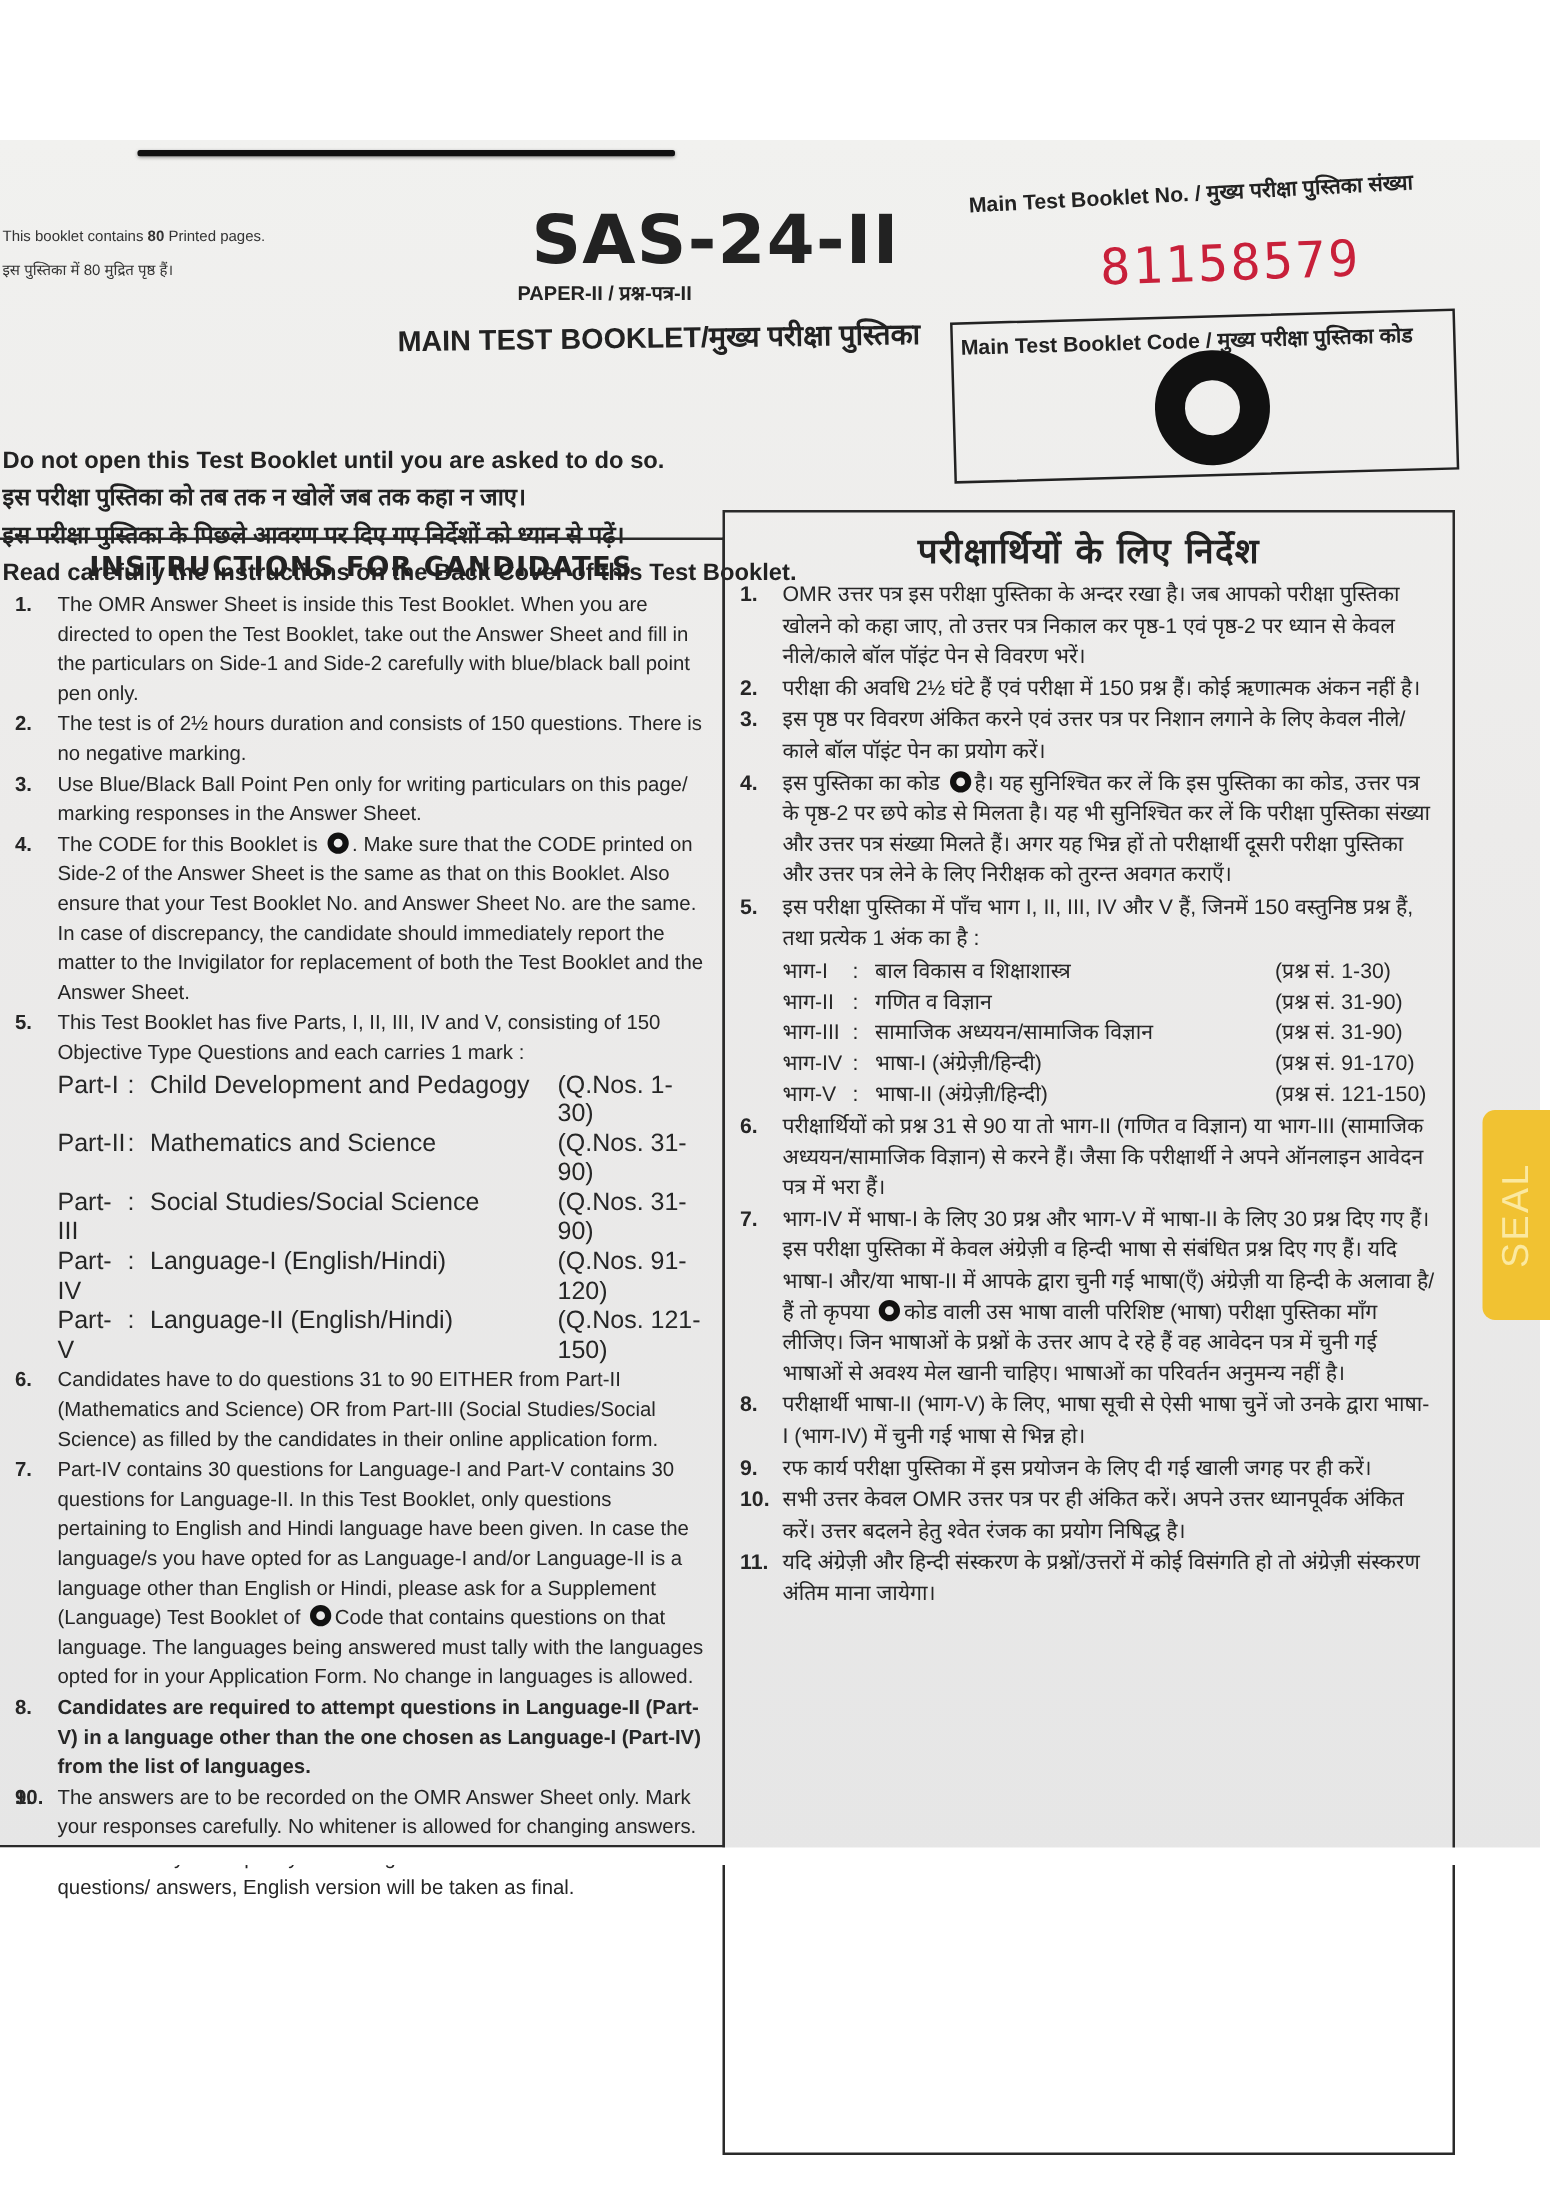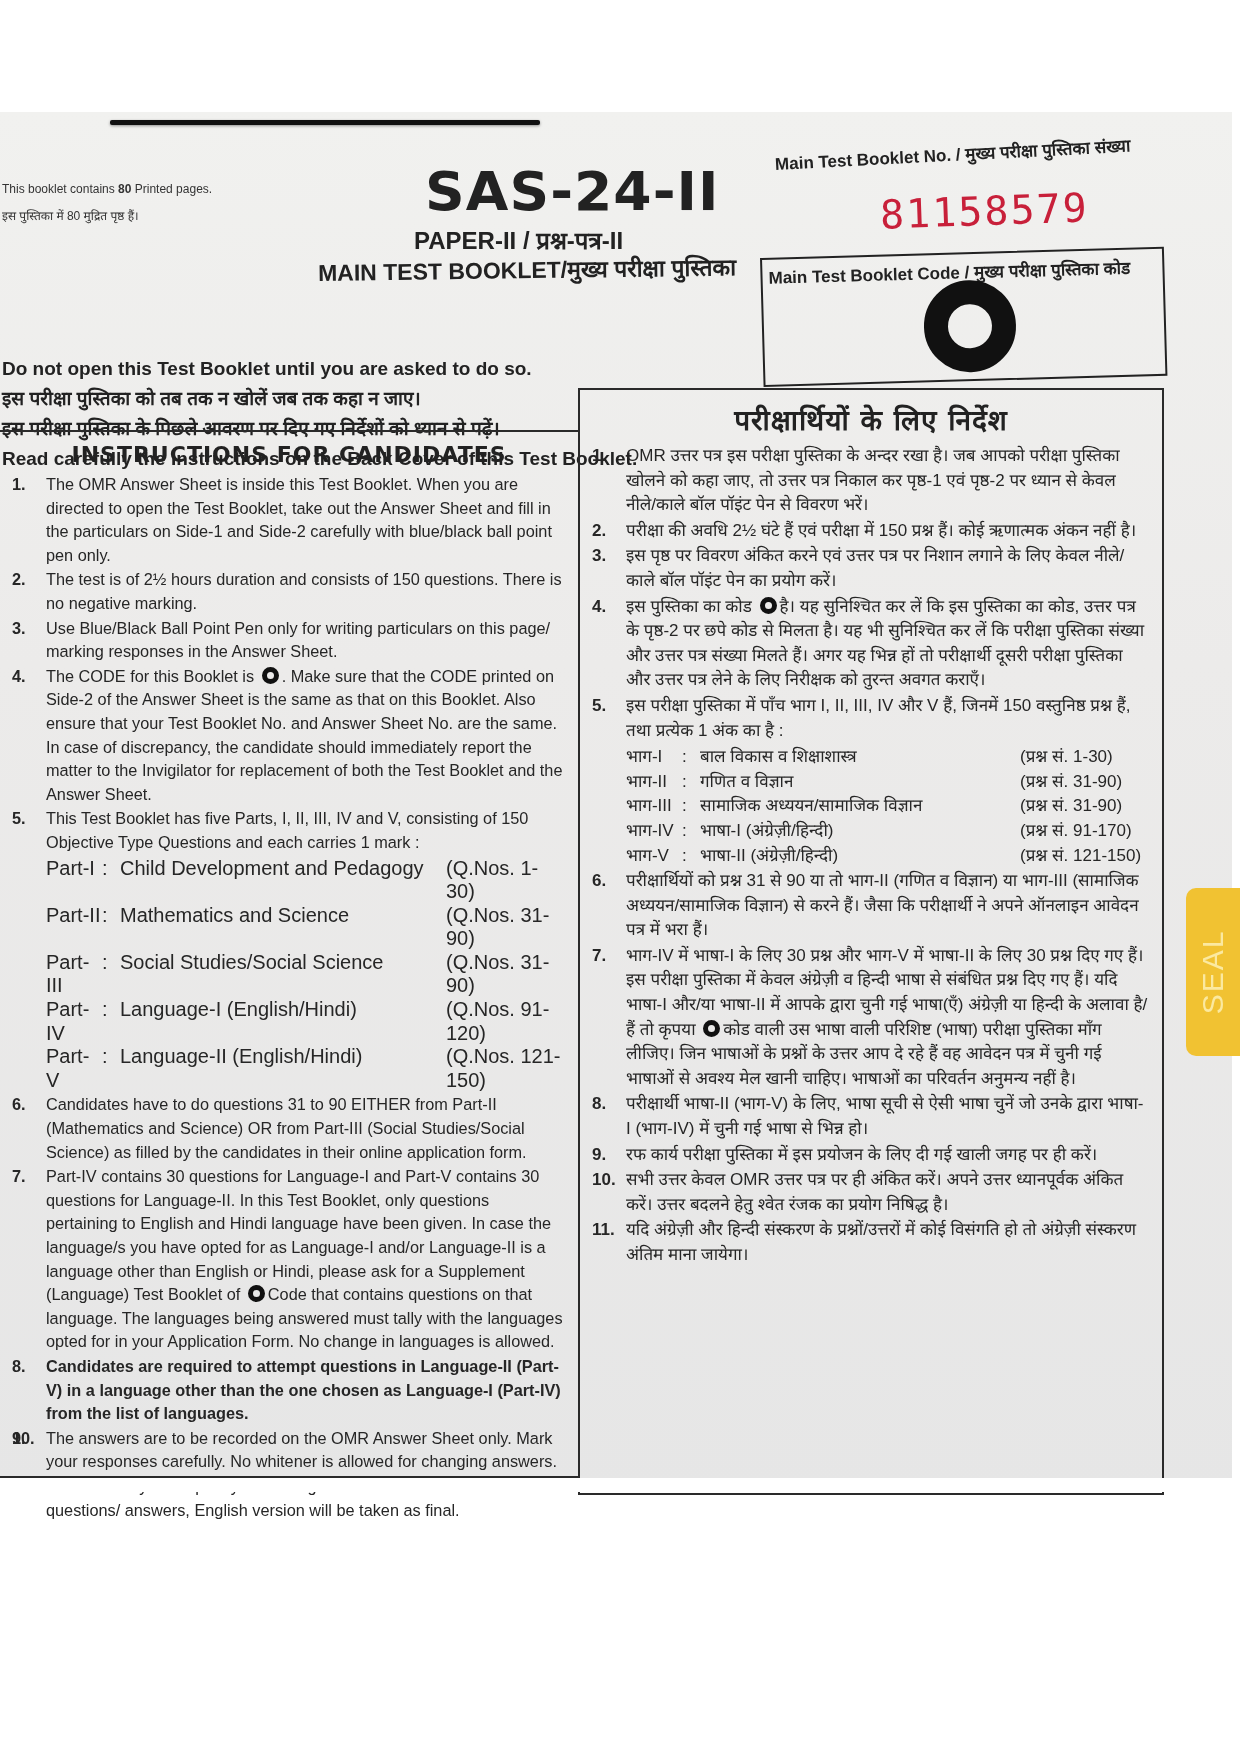--- a/index.html
+++ b/index.html
@@ -6,35 +6,35 @@
   body{width:1240px;height:1755px;background:#ffffff;position:relative;overflow:hidden;
        font-family:"Liberation Sans","DejaVu Sans",sans-serif;color:#1c1c1c;}
   .sheet{position:absolute;left:0;top:112px;width:1232px;height:1380px;
          background:linear-gradient(180deg,#f1f1ef 0%,#ecebea 40%,#e6e6e6 100%);}
   .top-rule{position:absolute;left:110px;top:120px;width:430px;height:5px;background:#111;border-radius:2px;
             box-shadow:0 1px 3px rgba(0,0,0,.4);}
   .pages-info{position:absolute;left:2px;top:176px;font-size:12px;line-height:27px;color:#333;}
   .pages-info b{font-weight:700;}
   .code-title{position:absolute;left:428px;top:160px;font-size:54px;font-weight:900;letter-spacing:1px;color:#222;
               font-family:"DejaVu Sans","Liberation Sans",sans-serif;transform:scaleX(1.02);}
-  .paper-title{position:absolute;left:414px;top:223px;font-size:24px;font-weight:700;color:#222;}
+  .paper-title{position:absolute;left:414px;top:223px;font-size:16px;font-weight:700;color:#222;}
   .booklet-title{position:absolute;left:318px;top:256px;font-size:23px;font-weight:700;color:#222;transform:rotate(-0.8deg);transform-origin:left;}
   .bno-label{position:absolute;left:775px;top:152px;font-size:17px;font-weight:700;color:#222;transform:rotate(-3deg);transform-origin:left;}
   .bno-value{position:absolute;left:880px;top:188px;font-size:40px;color:#c8203a;letter-spacing:2px;
              font-family:"DejaVu Sans Mono","Liberation Mono",monospace;transform:rotate(-2deg);}
   .code-box{position:absolute;left:760px;top:258px;width:400px;height:125px;border:2px solid #222;
             transform:rotate(-1.6deg);transform-origin:left top;}
   .code-box .lbl{position:absolute;left:6px;top:6px;font-size:17px;font-weight:700;color:#222;}
   .code-box .val{position:absolute;left:160px;top:26px;width:92px;height:92px;border-radius:50%;
                  border:24px solid #111;box-sizing:border-box;}
   .notice{position:absolute;left:2px;top:306px;font-size:19px;font-weight:700;line-height:30px;color:#222;margin-top:48px;}
   .notice div{white-space:nowrap;}
   .col{position:absolute;top:430px;height:1048px;border:2px solid #2a2a2a;box-sizing:border-box;}
   .col-left{left:0px;width:580px;border-left:none;}
-  .col-right{left:578px;width:586px;border-right:2px solid #2a2a2a;top:388px;height:1107px;}
+  .col-right{left:578px;width:586px;border-right:2px solid #2a2a2a;top:408px;height:1316px;}
   .col-head{font-size:22px;font-weight:900;text-align:center;letter-spacing:1px;margin:10px 0 6px 0;color:#222;
             font-family:"DejaVu Sans","Liberation Sans",sans-serif;}
   .col-right .col-head{font-size:28px;}
   ol.items{list-style:none;margin:0;padding:0 14px 0 10px;}
   ol.items li{position:relative;padding-left:36px;font-size:16.3px;line-height:23.6px;color:#262626;margin-bottom:1px;}
   ol.items li .num{position:absolute;left:2px;top:0;font-weight:700;}
   .col-right ol.items li{font-size:17px;line-height:24.6px;}
   .parts{margin:2px 0 0 0;}
   .part-row{display:flex;font-size:20px;line-height:23.6px;}
   .part-row .pn{width:56px;}

